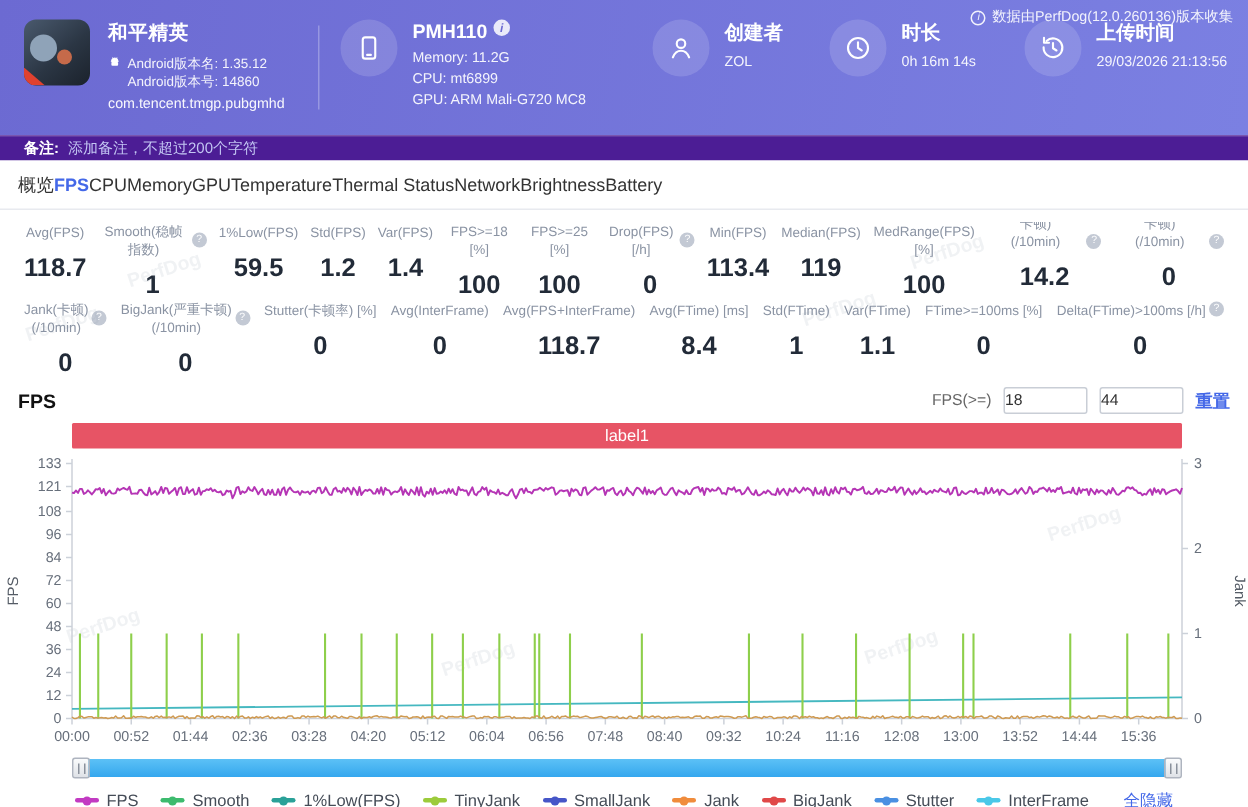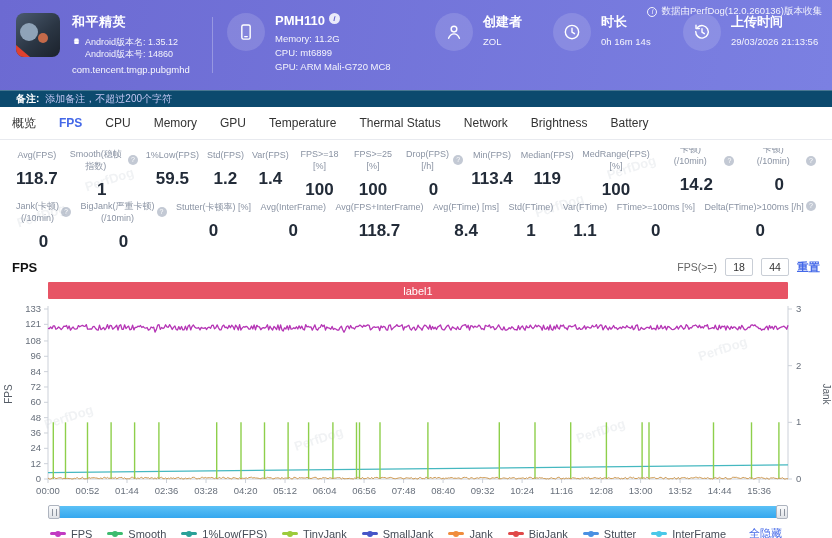--- a/index.html
+++ b/index.html
@@ -24,45 +24,45 @@
 .htitle{font-size:13px;font-weight:bold;display:flex;align-items:flex-start;gap:4px}
 .hsub{font-size:9.5px;line-height:14px;margin-top:4px;color:rgba(255,255,255,.92)}
 .info-dot{display:inline-flex;width:11px;height:11px;border-radius:50%;background:rgba(255,255,255,.85);color:#6c6ad2;font-size:8px;font-weight:bold;align-items:center;justify-content:center;font-style:italic}
 .dev-block{width:208px}
 .cre-block{width:118px}
 .dur-block{width:130px}
 .collector{position:absolute;top:5px;right:10px;font-size:9.5px;color:rgba(255,255,255,.9);display:flex;align-items:center;gap:4px}
 .collector .ci{width:10px;height:10px;border-radius:50%;border:1px solid rgba(255,255,255,.9);font-size:7px;display:inline-flex;align-items:center;justify-content:center;font-style:italic}
 
 
-.note-bar{height:17px;background:#0c4a6e;border-top:1px solid rgba(255,255,255,.25);display:flex;align-items:center;gap:6px;padding:0 16px;font-size:10px}
+.note-bar{height:17px;background:#4c1d95;border-top:1px solid rgba(255,255,255,.25);display:flex;align-items:center;gap:6px;padding:0 16px;font-size:10px}
 .note-label{color:#fff;font-weight:bold}
 .note-ph{color:#c3c6f3}
 
 
-.tabs{height:26px;display:flex;align-items:center;gap:23px;padding:16px 12px;border-bottom:1px solid #e8eaef;background:#fff}
+.tabs{height:26px;display:flex;align-items:center;padding:16px 12px;border-bottom:1px solid #e8eaef;background:#fff}
 .tab{font-size:12px;color:#333;cursor:pointer;white-space:nowrap}
 .tab.active{color:#4468e8;font-weight:bold}
 
 
 .stats{position:relative;padding:8px 6px 2px 6px}
 .srow{display:flex;justify-content:space-between;padding:0 6px}
 .srow2{margin-top:0}
 .stat{display:flex;flex-direction:column;align-items:center;padding:0 4px}
 .stat-label{font-size:9px;color:#8a93a3;text-align:center;white-space:pre-line;line-height:12px;display:flex;align-items:center;justify-content:center;gap:2px;min-height:13px}
 .stat-label.clip{height:19px;overflow:hidden;align-items:flex-end}
 .stat-label .txt{white-space:pre-line}
 .qmark{flex:none;width:10px;height:10px;border-radius:50%;background:#c3c9d4;color:#fff;font-size:7px;display:inline-flex;align-items:center;justify-content:center;margin-bottom:1px}
 .stat-value{font-size:17px;font-weight:bold;color:#222b38;margin-top:8px}
 
 
 .fps-head{display:flex;align-items:center;justify-content:space-between;padding:4px 12px 2px 12px}
 .fps-title{font-size:13px;font-weight:bold;color:#111}
 .fps-controls{display:flex;align-items:center;gap:8px;font-size:10.5px;color:#666}
-.fps-input{width:28px;height:18px;border:1px solid #c9ced6;border-radius:2px;text-align:center;font-size:10.5px;color:#333;line-height:16px;background:#fff}
+.fps-input{width:56px;height:18px;border:1px solid #c9ced6;border-radius:2px;text-align:left;font-size:10.5px;color:#333;line-height:16px;background:#fff}
 .reset-link{color:#4468e8;font-size:11.5px;font-weight:bold;cursor:pointer}
 
 
 .banner{margin:4px 44px 2px 48px;height:17px;background:#e75465;color:#fff;font-size:11px;display:flex;align-items:center;justify-content:center;border-radius:1px}
 #chart{display:block;width:832px;height:200px}
 #chart text.tick{font-size:9.5px;fill:#676f7b}
 #chart text.axis-title{font-size:10px;fill:#555c66}
 #chart text.wm{font-size:13px;fill:#8a98a8;opacity:.12;font-weight:bold}
 
 

